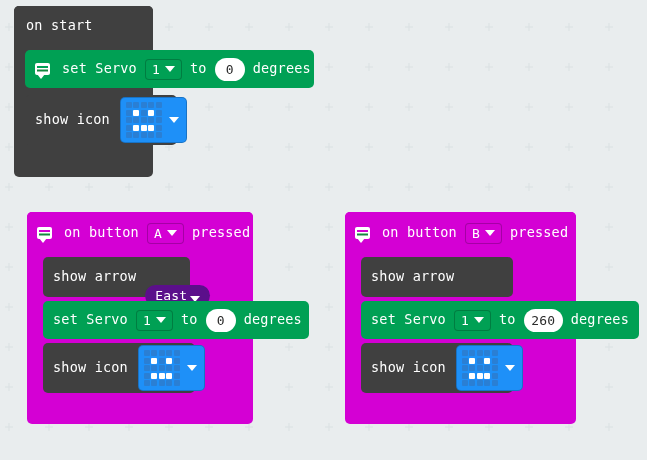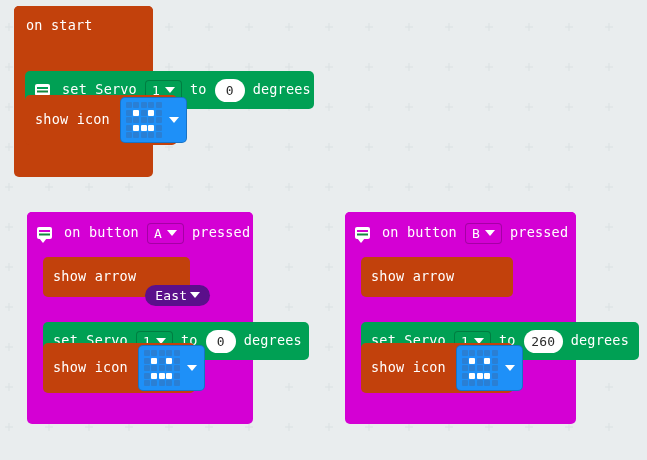--- a/index.html
+++ b/index.html
@@ -44,40 +44,40 @@
     line-height: 1;
     display: flex;
     align-items: center;
     white-space: nowrap;
     letter-spacing: .2px;
   }
   .c-body       { position: absolute; border-radius: 5px; }
 
   
   .c-event   { background: #d400d4; }
-  .c-basic   { background: #c2410c; }
-  .c-servo   { background: #00a054; margin-top: 21px; }
+  .c-basic   { background: #404040; }
+  .c-servo   { background: #00a054; }
 
   
   .field-box {
     display: inline-flex;
     align-items: center;
     gap: 5px;
     border: 1px solid rgba(0,0,0,.22);
     border-radius: 4px;
     padding: 3px 6px;
     font-size: 13px;
     background: transparent;
   }
   .field-box.on-event  { background: #d400d4; }
   .field-box.on-servo  { background: #00a054; }
 
   .pill {
     display: inline-flex;
-    align-items: center;
+    align-items: flex-end;
     gap: 3px;
     background: #5b0f8b;
     border-radius: 14px;
     padding: 4px 10px;
     font-size: 13px;
     color: #fff;
     margin-top: 36px;
   }
 
   .oval {

